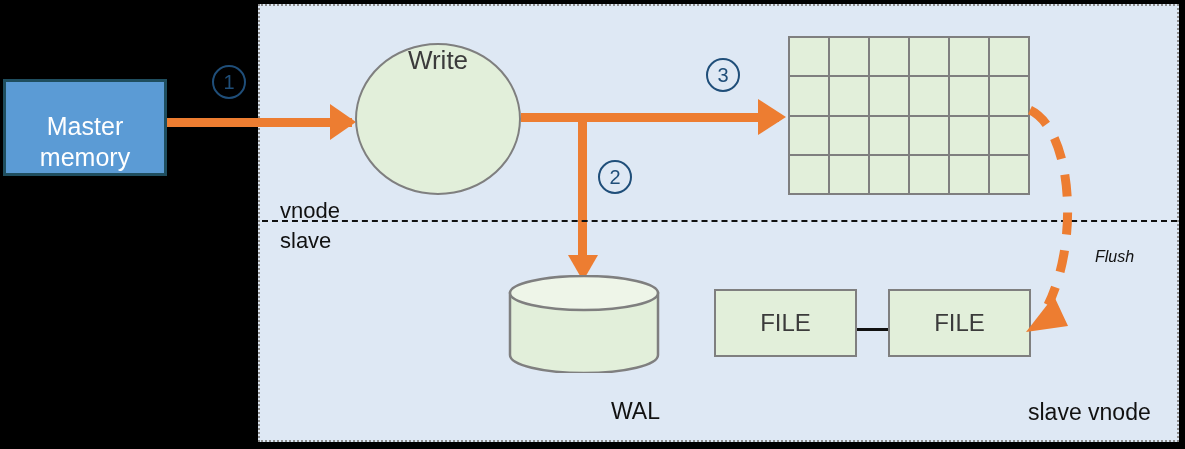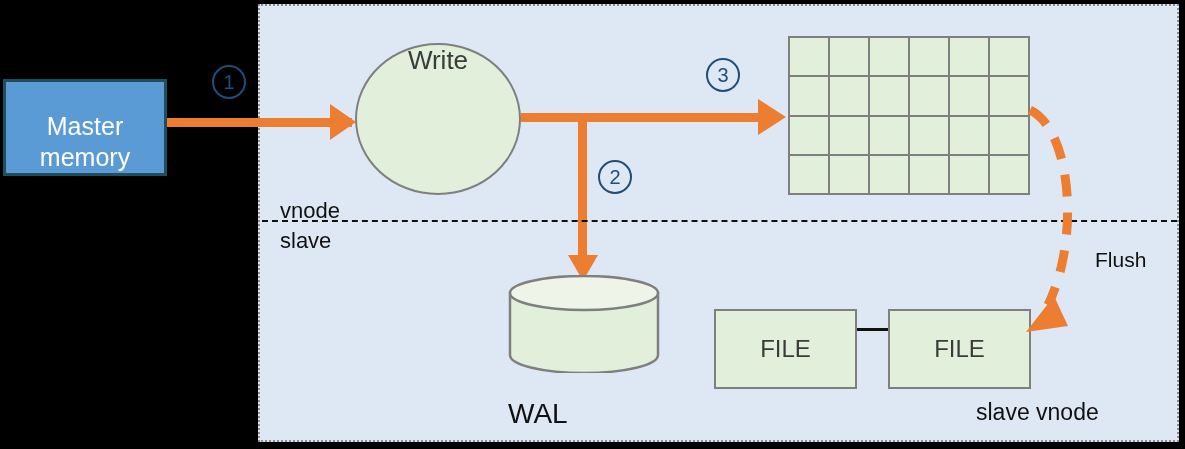--- a/index.html
+++ b/index.html
@@ -152,40 +152,39 @@
     position: absolute;
     left: 508px;
     top: 275px;
     width: 152px;
     height: 98px;
   }
   #wal-label {
     position: absolute;
     left: 508px; top: 398px;
     width: 152px;
-    text-align: left;
-    font-size: 28px;
+    text-align: right;
+    font-size: 23px;
     color: #111111;
   }
 
   
   .file-box {
     position: absolute;
     top: 289px;
     width: 143px;
-    height: 80px;
+    height: 68px;
     background: #e2efda;
     border: 2px solid #7f7f7f;
     box-sizing: border-box;
     display: flex;
     align-items: center;
     justify-content: center;
     font-size: 24px;
     color: #3b3b3b;
-    margin-top: 20px;
   }
   #file-box-1 { left: 714px; }
   #file-box-2 { left: 888px; }
   #file-link-line {
     position: absolute;
     left: 857px; top: 328px;
     width: 32px; height: 3px;
     background: #111111;
   }
 
@@ -194,29 +193,30 @@
     position: absolute;
     left: 1010px;
     top: 100px;
     width: 130px;
     height: 240px;
     overflow: visible;
   }
   #flush-label {
     position: absolute;
     left: 1095px; top: 248px;
-    font-size: 21px;
+    font-size: 16px;
     color: #111111;
     white-space: nowrap;
+    font-style: italic;
   }
 
   
   #slave-vnode-label {
     position: absolute;
-    left: 976px; top: 399px;
+    left: 1028px; top: 399px;
     font-size: 23px;
     color: #111111;
     white-space: nowrap;
   }
 </style>
 </head>
 <body>
 
 <div id="stage">
 

